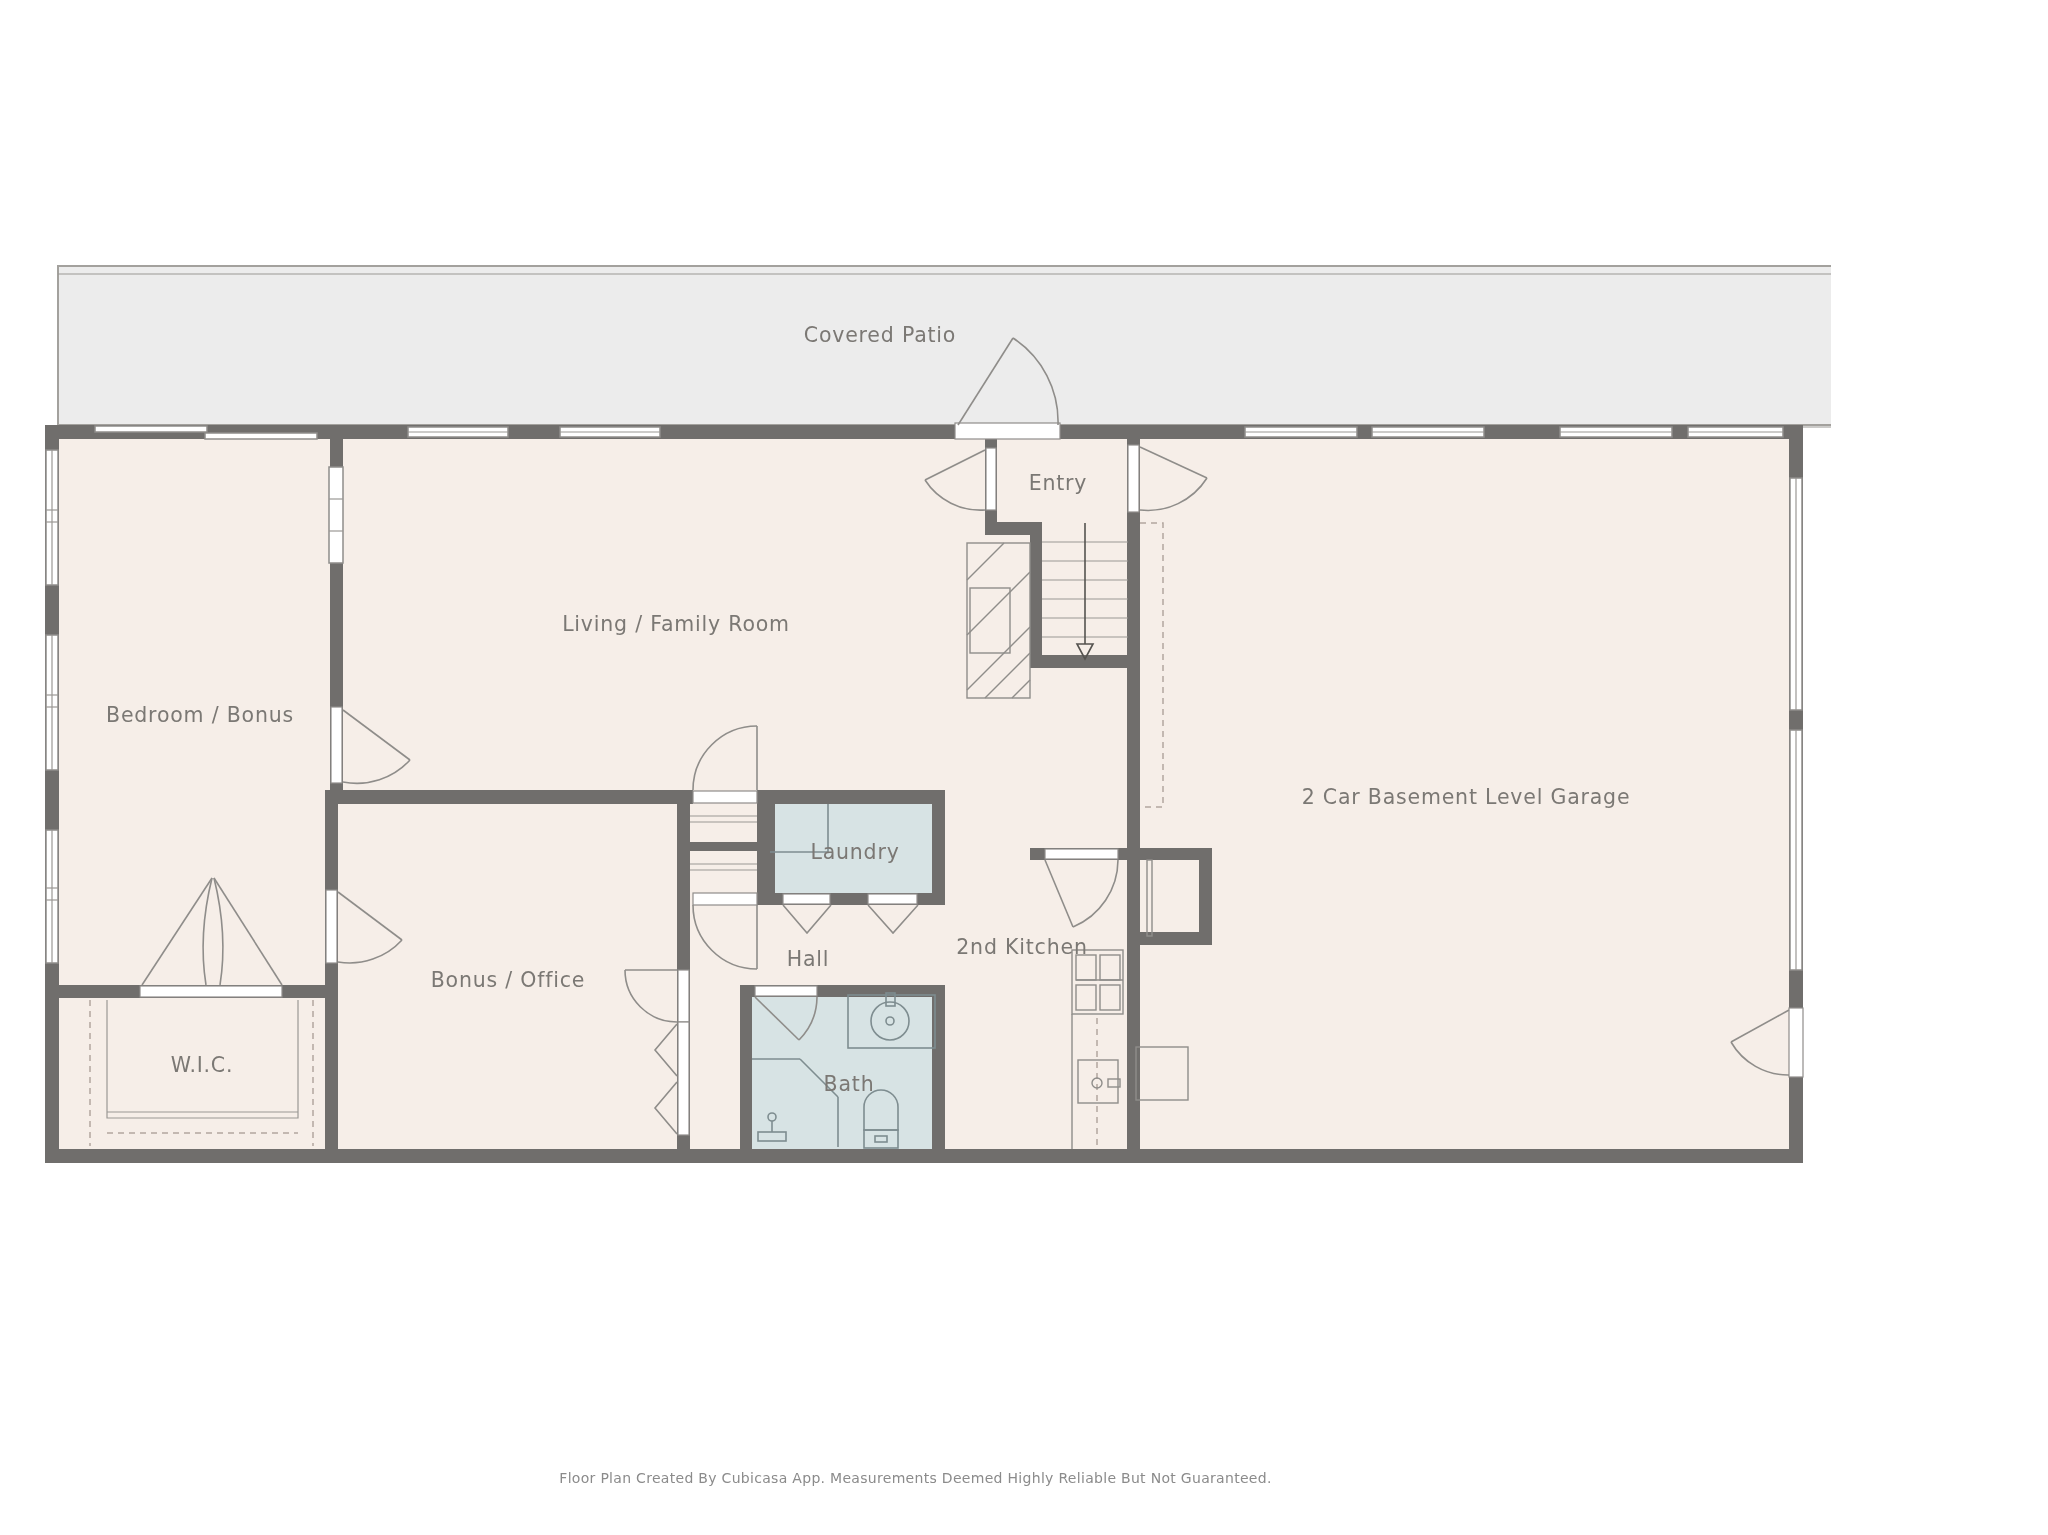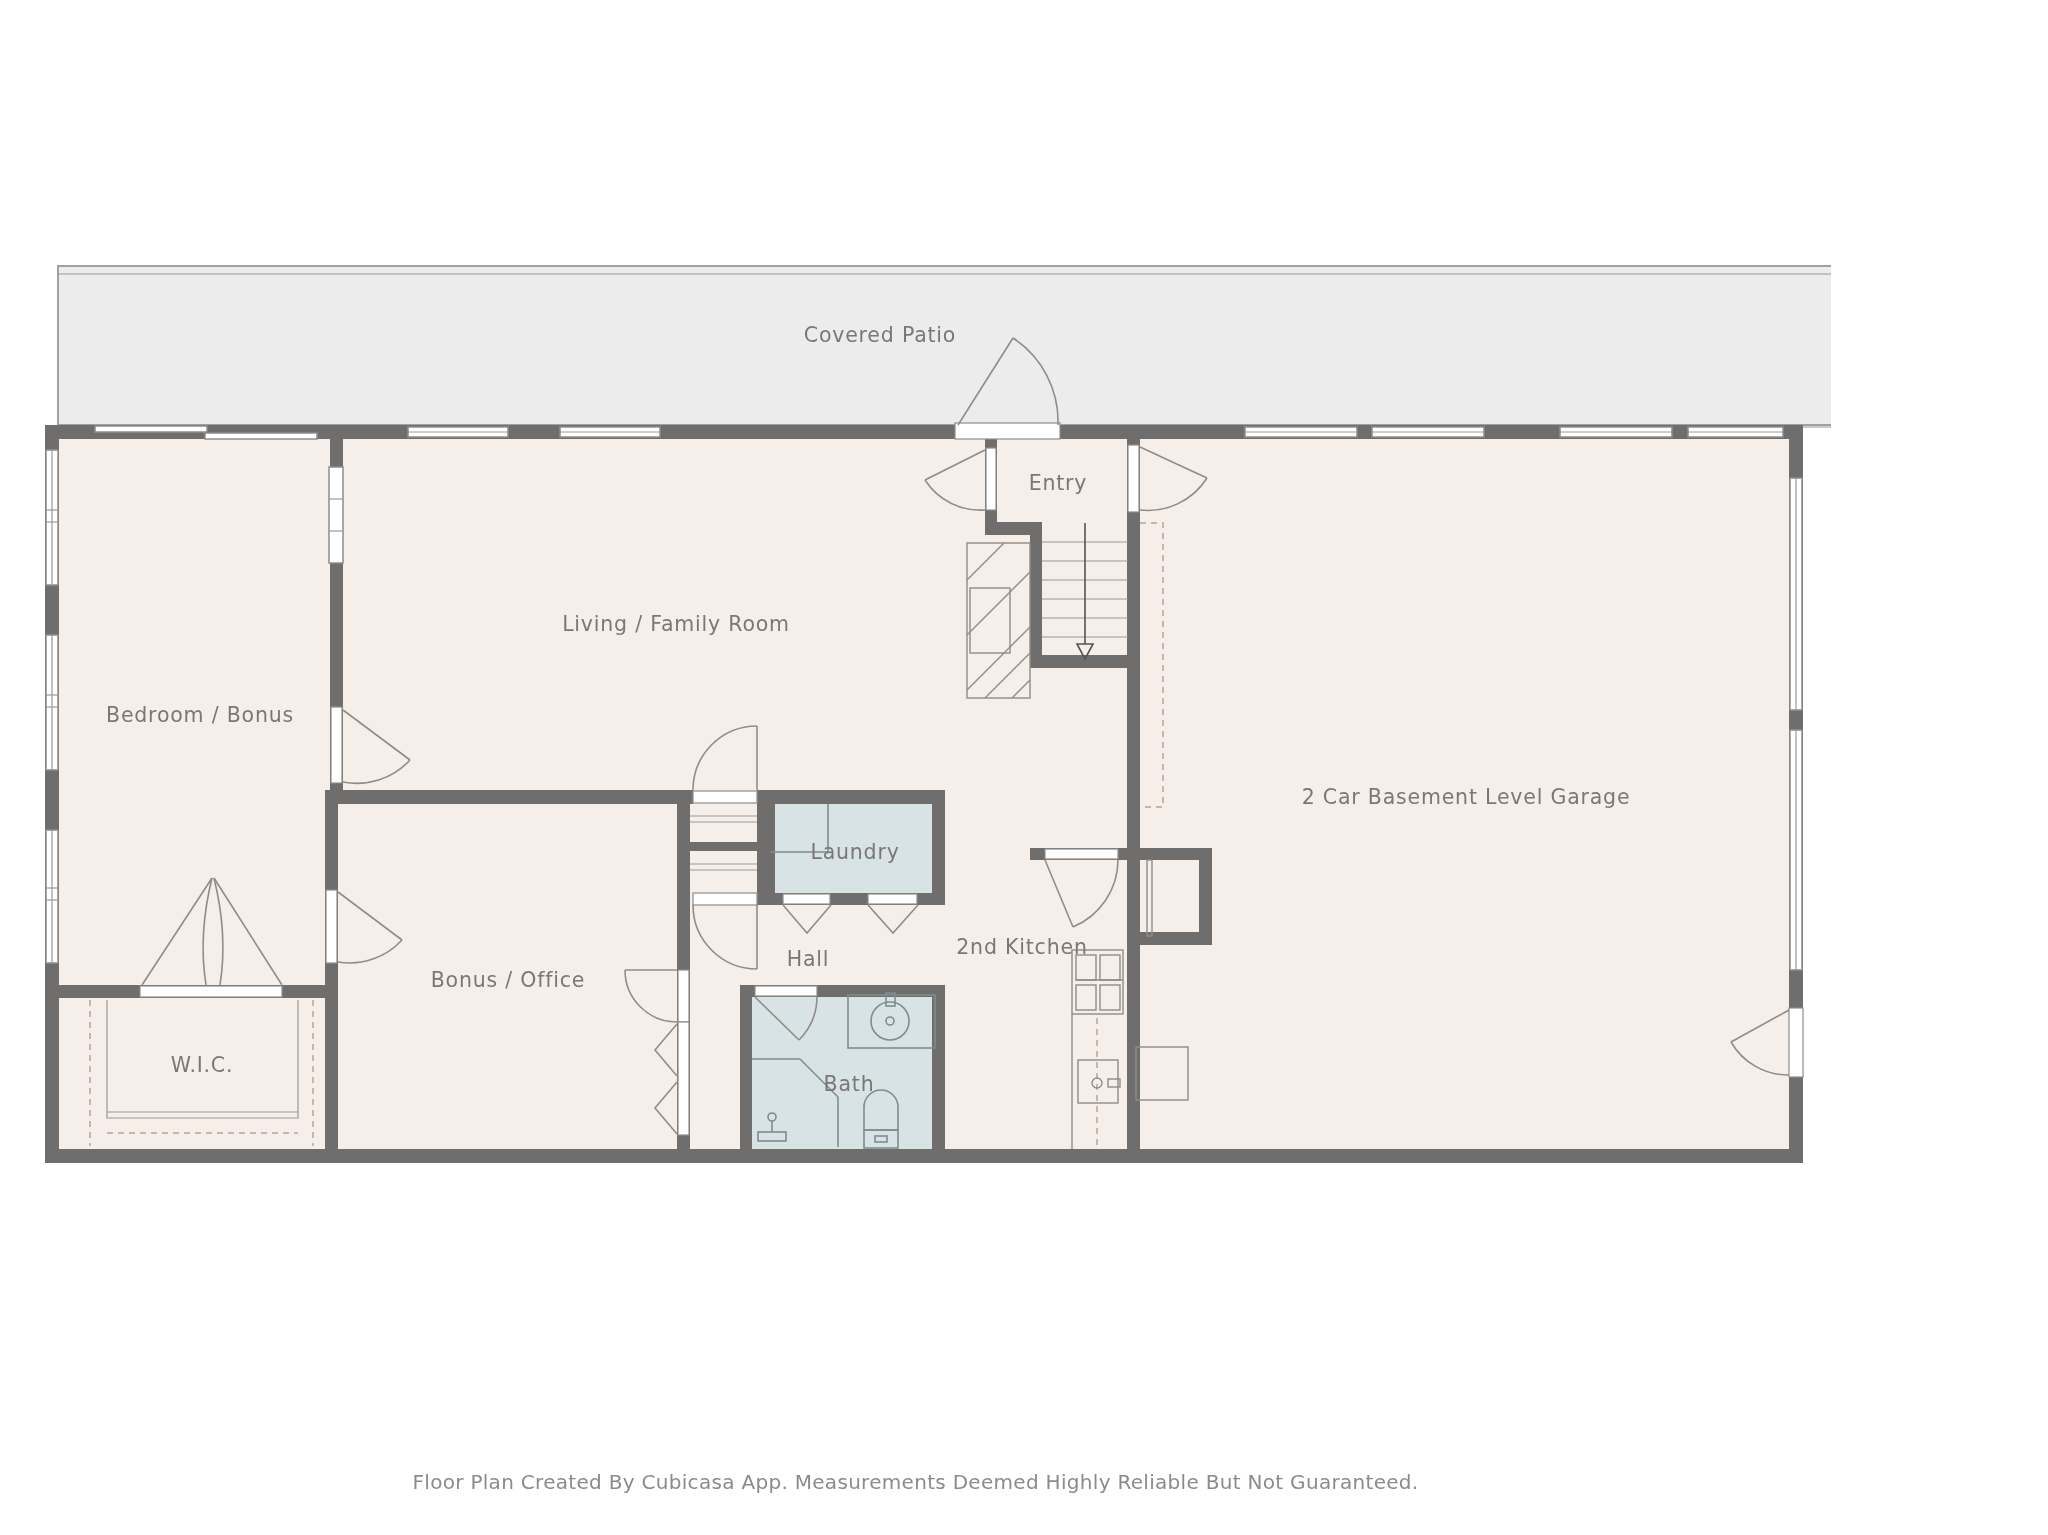--- a/index.html
+++ b/index.html
@@ -14,21 +14,21 @@
   .win{fill:#ffffff;stroke:#8f8d8a;stroke-width:1.5}
   .sill{fill:#ffffff;stroke:#8f8d8a;stroke-width:1.2}
   .thin1{stroke:#9a9894;stroke-width:1.2;fill:none}
   .door{stroke:#8f8d8a;stroke-width:1.6;fill:none}
   .fix{stroke:#7e8d90;stroke-width:1.6;fill:none}
   .fixp{stroke:#8f8d8a;stroke-width:1.4;fill:none}
   .dashw{stroke:#b3a79f;stroke-width:1.5;fill:none;stroke-dasharray:6 5}
   .lbl{font-size:20.5px;fill:#7b7874;letter-spacing:.8px;text-anchor:middle}
   .arrow{stroke:#55534f;stroke-width:1.6;fill:none}
   .footer{position:absolute;left:0;top:1470px;width:100%;text-align:center;
-          font-size:20px;color:#8b8b8b;letter-spacing:.3px;}
+          font-size:14px;color:#8b8b8b;letter-spacing:.3px;}
 </style>
 </head>
 <body>
 
 <div class="stage">
 <svg width="2048" height="1535" viewBox="0 0 2048 1535">
 
   <g>
     <rect class="patio" x="58" y="266" width="1935" height="159"></rect>
     <line class="thin1" x1="58" y1="274" x2="1993" y2="274"></line>

